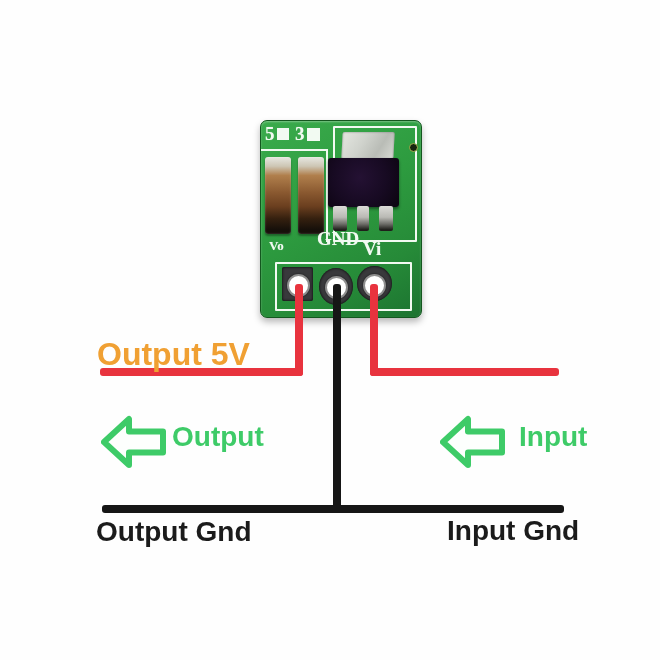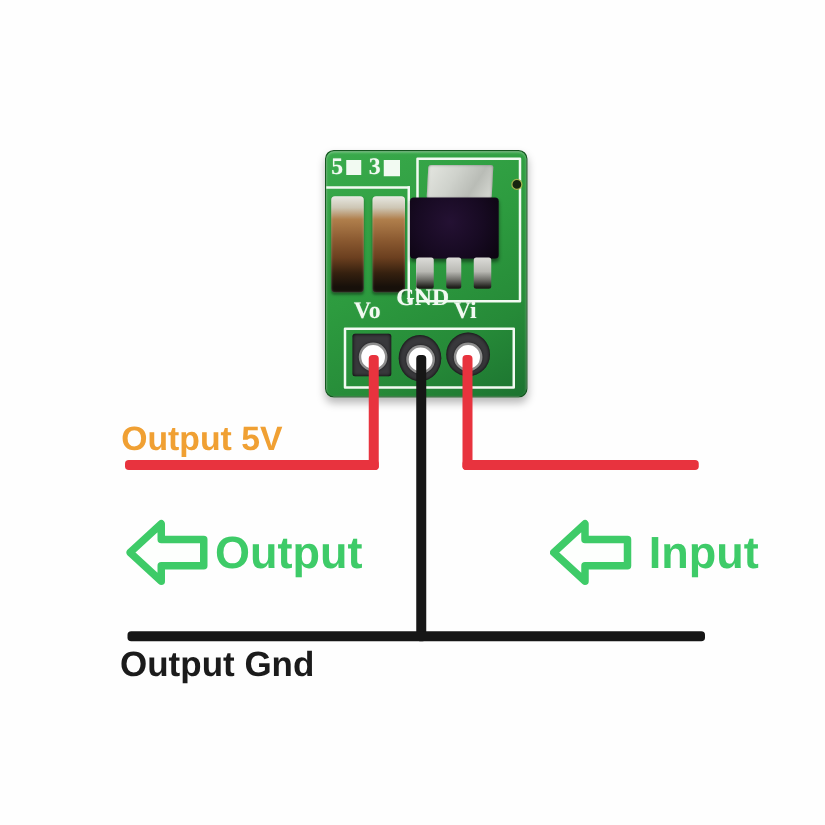--- a/index.html
+++ b/index.html
@@ -60,22 +60,22 @@
     border:2px solid #8e8e8e;box-shadow:0 0 2px rgba(0,0,0,0.6);
   }
 
   
   .wire{border-radius:3px;z-index:3;}
   .wire.red{background:var(--wire-red);}
   .wire.black{background:var(--wire-black);}
 
   
   .lbl{font-weight:bold;white-space:nowrap;z-index:4;}
-  .lbl.orange{color:var(--voltage-label-orange);font-size:27px;}
-  .lbl.green{color:var(--arrow-green);font-size:36px;}
+  .lbl.orange{color:var(--voltage-label-orange);font-size:32px;}
+  .lbl.green{color:var(--arrow-green);font-size:28px;}
   .lbl.black{color:var(--gnd-label-black);font-size:28px;}
 
   .arrow-icon{z-index:4;color:var(--arrow-green);}
 </style>
 </head>
 <body>
 
 <div class="stage">
 
   <div class="abs pcb">
@@ -94,21 +94,21 @@
     <div class="abs cap" style="left:37px;top:36px;"></div>
 
     <div class="abs ic-tab" style="left:81px;top:11px;"></div>
     <div class="abs ic-body" style="left:67px;top:37px;"></div>
     <div class="abs ic-leg" style="left:72px;top:85px;width:14px;"></div>
     <div class="abs ic-leg" style="left:96px;top:85px;width:12px;"></div>
     <div class="abs ic-leg" style="left:118px;top:85px;width:14px;"></div>
 
     <div class="abs via" style="left:148px;top:22px;"></div>
 
-    <span class="abs silk-text" style="left:22px;top:117px;font-size:19px;">Vo</span>
+    <span class="abs silk-text" style="left:8px;top:117px;font-size:13px;">Vo</span>
     <span class="abs silk-text" style="left:56px;top:107px;font-size:19px;">GND</span>
     <span class="abs silk-text" style="left:102px;top:117px;font-size:19px;">Vi</span>
 
     <div class="abs silk-box" style="left:14px;top:141px;width:133px;height:45px;"></div>
     <div class="abs pad-dark" style="left:21px;top:146px;width:31px;height:34px;border-radius:2px;"></div>
     <div class="abs pad-dark" style="left:58px;top:147px;width:34px;height:37px;border-radius:50%;"></div>
     <div class="abs pad-dark" style="left:96px;top:145px;width:35px;height:35px;border-radius:50%;"></div>
     <div class="abs hole" style="left:26px;top:153px;"></div>
     <div class="abs hole" style="left:64px;top:155px;"></div>
     <div class="abs hole" style="left:102px;top:153px;"></div>
@@ -129,13 +129,14 @@
     <path d="M3 27 L28 4 L28 16.5 L62 16.5 L62 37.5 L28 37.5 L28 50 Z" fill="#fdfffd" stroke="currentColor" stroke-width="6" stroke-linejoin="round"></path>
   </svg>
   <span class="abs lbl green" style="left:172px;top:421px;">Output</span>
 
   <svg class="abs arrow-icon" style="left:440px;top:415px;" width="66" height="54" viewBox="0 0 66 54">
     <path d="M3 27 L28 4 L28 16.5 L62 16.5 L62 37.5 L28 37.5 L28 50 Z" fill="#fdfffd" stroke="currentColor" stroke-width="6" stroke-linejoin="round"></path>
   </svg>
   <span class="abs lbl green" style="left:519px;top:421px;">Input</span>
 
   <span class="abs lbl black" style="left:96px;top:516px;">Output Gnd</span>
+  <span class="abs lbl black" style="left:447px;top:515px;">Input Gnd</span>
 </div>
 
 </body></html>

